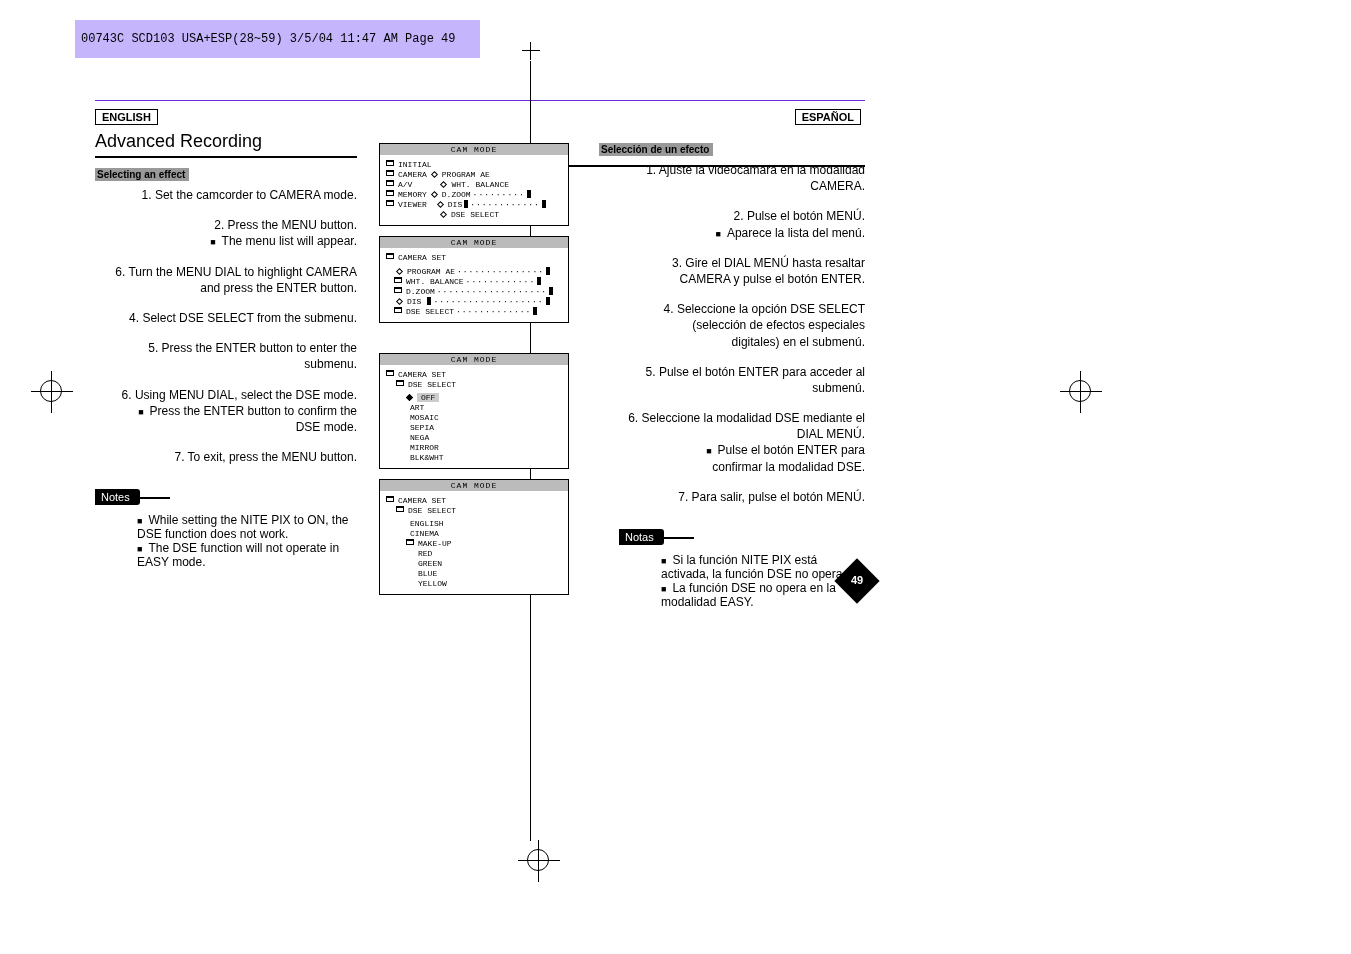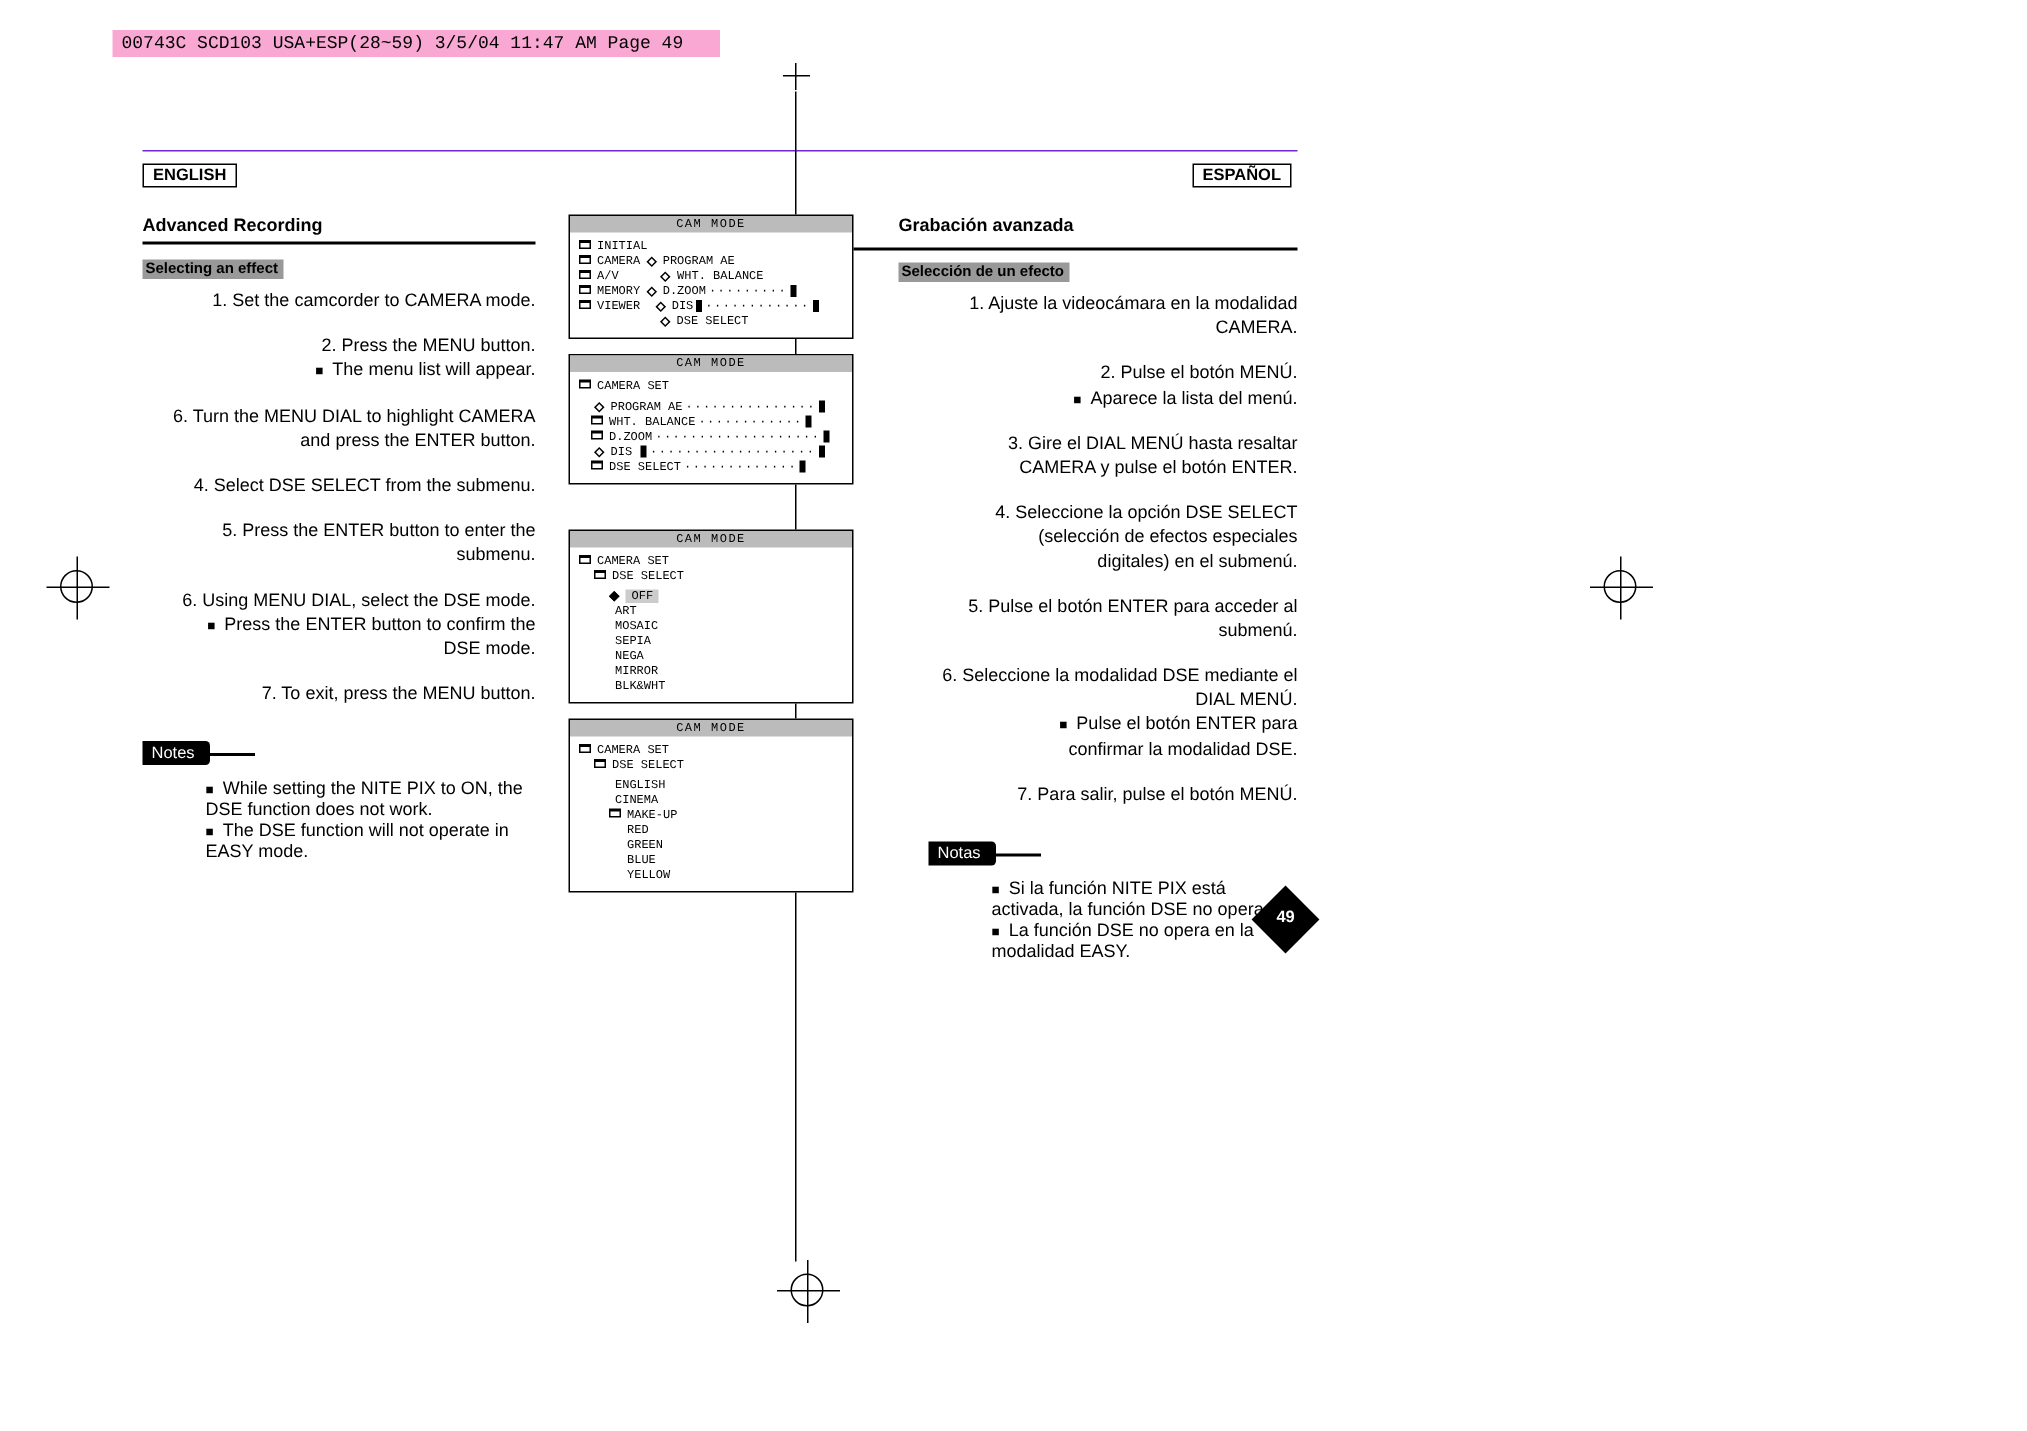--- a/index.html
+++ b/index.html
@@ -9,22 +9,22 @@
     width: 1351px;
     height: 954px;
     position: relative;
     font-size: 12px;
     color: #000;
   }
   .header-bar {
     position: absolute;
     top: 20px; left: 75px;
     width: 405px;
-    background: #f9a8d4;
-    padding: 2px 6px;
+    background: #c4b5fd;
+    padding: 12px 6px;
     font-family: "Courier New", monospace;
     font-size: 12px;
   }
   .crop-mark-top { position: absolute; top: 30px; left: 530px; width: 2px; height: 40px; }
   .crop-mark-top::before { content:""; position:absolute; left:-8px; top:20px; width:18px; height:1px; background:#000;}
   .crop-mark-top::after { content:""; position:absolute; left:0; top:12px; width:1px; height:18px; background:#000;}
   .crop-mark-bottom { position: absolute; bottom: 80px; left: 527px; }
   .circ { width: 22px; height: 22px; border:1px solid #000; border-radius:50%; position:relative; display:inline-block;}
   .circ::before { content:""; position:absolute; left:-10px; top:10px; width:42px; height:1px; background:#000;}
   .circ::after { content:""; position:absolute; top:-10px; left:10px; height:42px; width:1px; background:#000;}
@@ -47,23 +47,23 @@
     border: 1px solid #000;
     display: inline-block;
     padding: 1px 6px;
     font-size: 11px;
     font-weight: bold;
     margin-bottom: 4px;
   }
   .lang-left { margin-top: 8px; }
   .lang-right{ float: right; margin-top: 8px; margin-right: 4px; }
   h1.title {
-    font-size: 12px;
-    font-weight: bold;
-    margin-top: 14px;
+    font-size: 18px;
+    font-weight: normal;
+    margin-top: 2px;
     margin-bottom: 4px;
   }
   .hr { border-top: 2px solid #000; width: 100%; height:0; margin-top:2px; margin-bottom:6px;}
   .hr-mid { border-top: 2px solid #000; position:absolute; top: 64px; left:0; right:0;}
   .sub-section {
     font-size: 10px;
     font-weight: bold;
     background: #999;
     color: #000000;
     display: inline-block;
@@ -352,21 +352,20 @@
               <span style="width:30px"></span>
               <span>YELLOW</span>
             </div>
         </div>
       </div>
     </div>
 
     <div class="col-right" style="position:relative;">
       <div class="lang-box lang-right">ESPAÑOL</div>
       <div style="clear:both"></div>
-      <h1 class="title">Grabación avanzada</h1>
       <div class="hr-mid"></div>
       <div style="height:10px"></div>
       <div class="sub-section">Selección de un efecto</div>
 
       <ol class="steps" style="padding-left:24px;">
         <li>1.  Ajuste la videocámara en la modalidad CAMERA.</li>
         <li>
           <span>2.  Pulse el botón MENÚ.</span>
           <ul class="square">
               <li>Aparece la lista del menú.</li>

